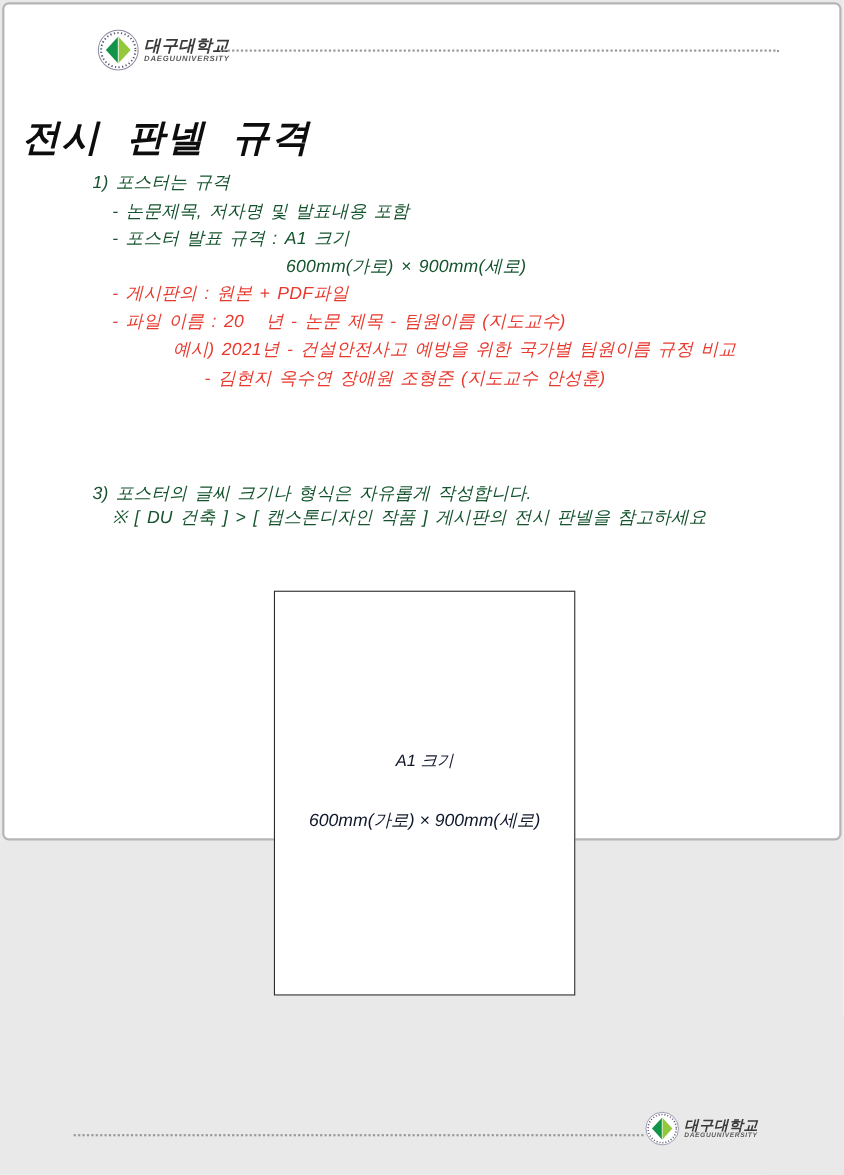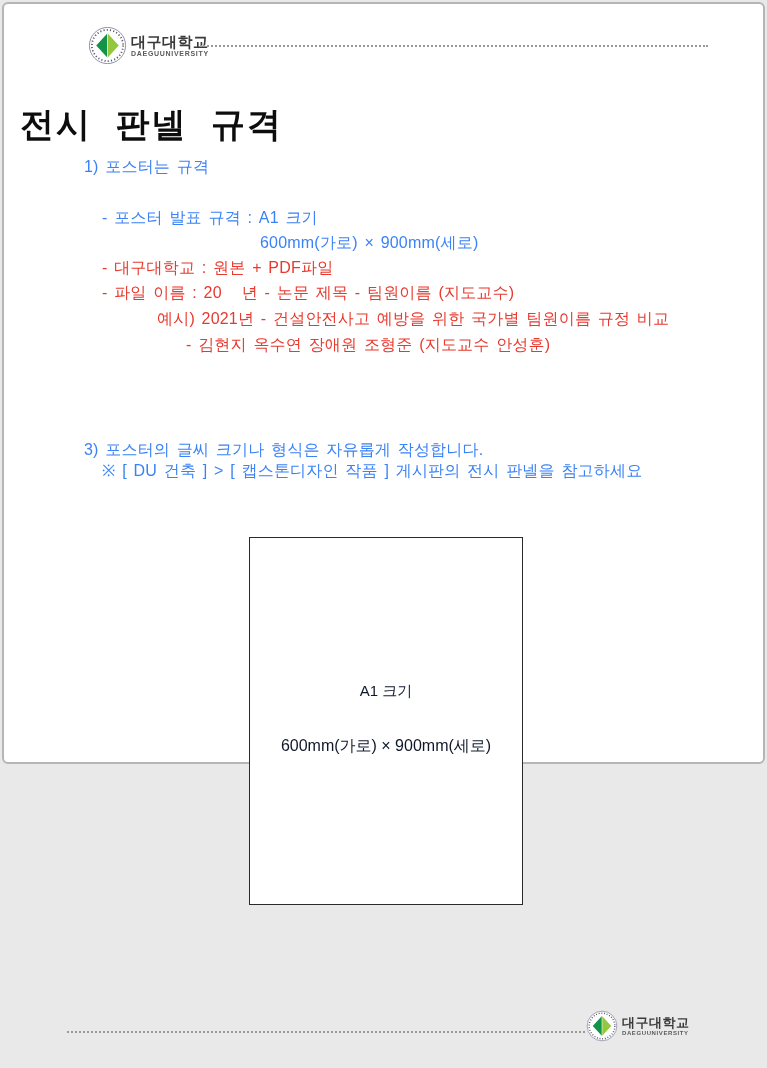--- a/index.html
+++ b/index.html
@@ -9,20 +9,21 @@
     font-family:"Liberation Sans", sans-serif;
     position:relative;
     overflow:hidden;
   }
   .page {
     position:absolute; left:2px; top:2px; width:763px; height:762px;
     box-sizing:border-box;
     background:#ffffff;
     border:2px solid #b5b5b5;
     border-radius:6px;
+    font-style:italic;
   }
   
   .logo { position:absolute; display:flex; align-items:center; gap:4px; }
   .logo-top { left:84px; top:22px; }
   .logo-bottom { left:582px; top:1006px; }
   .logo-text { display:flex; flex-direction:column; line-height:1.05; }
   .logo-ko { font-weight:bold; color:#3a3a3a; letter-spacing:0.5px; }
   .logo-en { font-weight:bold; color:#5a5a5a; }
   .logo-top .logo-ko { font-size:15px; }
   .logo-top .logo-en { font-size:7px; letter-spacing:0.7px; }
@@ -36,21 +37,21 @@
   .doc-title {
     position:absolute; left:0; top:82px; width:100%;
     text-align:left;
     font-size:34px; font-weight:800; color:#0d0d0d;
     letter-spacing:2px; word-spacing:12px;
     margin:16px;
   }
   
   .line {
     position:absolute;
-    font-size:16px; color:#3b82f6;
+    font-size:16px; color:#14532d;
     white-space:pre;
     word-spacing:2px; letter-spacing:0.2px;
     line-height:20px;
   }
   .red { color:#e8392e; }
   .l1  { left:80px;  top:153px; }
   .l2  { left:98px;  top:179px; }
   .l3  { left:98px;  top:204px; }
   .l4  { left:256px; top:229px; }
   .l5  { left:98px;  top:254px; }
@@ -92,23 +93,24 @@
     <div class="logo-text">
       <span class="logo-ko">대구대학교</span>
       <span class="logo-en">DAEGUUNIVERSITY</span>
     </div>
   </div>
   <div class="dotted dotted-top"></div>
 
   <h1 class="doc-title">전시 판넬 규격</h1>
 
   <div class="line l1">1) 포스터는 규격</div>
+  <div class="line l2">- 논문제목, 저자명 및 발표내용 포함</div>
   <div class="line l3">- 포스터 발표 규격 : A1 크기</div>
   <div class="line l4">600mm(가로) × 900mm(세로)</div>
-  <div class="line l5 red">- 대구대학교 : 원본 + PDF파일</div>
+  <div class="line l5 red">- 게시판의 : 원본 + PDF파일</div>
   <div class="line l6 red">- 파일 이름 : 20   년 - 논문 제목 - 팀원이름 (지도교수)</div>
   <div class="line l7 red">예시) 2021년 - 건설안전사고 예방을 위한 국가별 팀원이름 규정 비교</div>
   <div class="line l8 red">- 김현지 옥수연 장애원 조형준 (지도교수 안성훈)</div>
 
 
   <div class="line l10">3) 포스터의 글씨 크기나 형식은 자유롭게 작성합니다.</div>
   <div class="line l11">※ [ DU 건축 ] &gt; [ 캡스톤디자인 작품 ] 게시판의 전시 판넬을 참고하세요</div>
 
   <div class="panel-box">
     <div class="box-label box-size">A1 크기</div>

